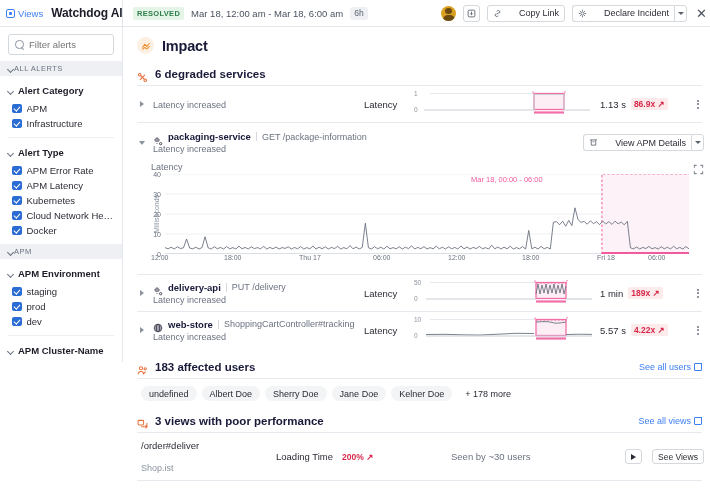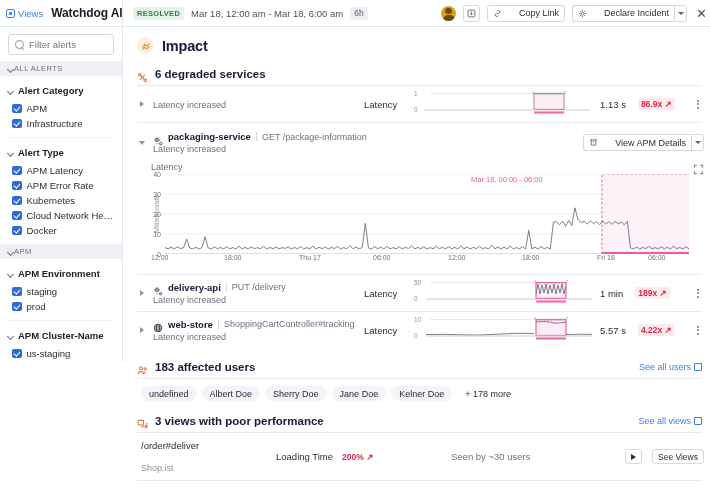--- a/index.html
+++ b/index.html
@@ -192,21 +192,21 @@
   .svc-name { font-size: 9.5px; font-weight: 700; color: #19193a; }
   .vsep { width: 1px; height: 9px; background: #d4d9de; }
   .svc-endpoint { font-size: 9px; color: #6b7280; white-space: nowrap; overflow: hidden; text-overflow: ellipsis; }
   .svc-sub { font-size: 9px; color: #6b7280; margin-top: 2px; }
   .metric-label { width: 44px; flex: 0 0 44px; font-size: 9.5px; color: #2b2b36; }
   .spark { width: 180px; flex: 0 0 180px; height: 26px; position: relative; }
   .spark svg { display: block; }
   .spark .ylab {
     position: absolute; left: 0; font-size: 6.5px; color: #8a939e;
   }
-  .val-wrap { width: 86px; flex: 0 0 86px; display: flex; align-items: center; gap: 12px; justify-content: flex-start; }
+  .val-wrap { width: 86px; flex: 0 0 86px; display: flex; align-items: center; gap: 5px; justify-content: flex-start; }
   .val-num { font-size: 9.5px; color: #2b2b36; white-space: nowrap; }
   .val-badge {
     background: #fdeaea; color: #d6294c; font-size: 8.5px; font-weight: 700;
     padding: 1px 3px; border-radius: 2px; white-space: nowrap;
   }
   .kebab { width: 12px; flex: 0 0 12px; display: flex; flex-direction: column; align-items: center; gap: 1.5px; }
   .kebab i { width: 2px; height: 2px; border-radius: 50%; background: #6b7280; display: block; }
 
   
   .expanded { padding: 0 12px 8px 14px; }
@@ -301,25 +301,25 @@
       </div>
 
       <div class="hr-soft"></div>
 
       <div class="sect-head">
         <span class="chev"></span>
         <span>Alert Type</span>
       </div>
       <div class="filter-row">
         <span class="cbx"></span>
+        <span class="filter-label">APM Error Rate</span>
+      </div>
+      <div class="filter-row">
+        <span class="cbx"></span>
         <span class="filter-label">APM Latency</span>
-      </div>
-      <div class="filter-row">
-        <span class="cbx"></span>
-        <span class="filter-label">APM Error Rate</span>
       </div>
       <div class="filter-row">
         <span class="cbx"></span>
         <span class="filter-label">Kubernetes</span>
       </div>
       <div class="filter-row">
         <span class="cbx"></span>
         <span class="filter-label">Cloud Network Health</span>
       </div>
       <div class="filter-row">
@@ -338,20 +338,24 @@
         <span class="chev"></span>
         <span>APM Environment</span>
       </div>
       <div class="filter-row">
         <span class="cbx"></span>
         <span class="filter-label">staging</span>
       </div>
       <div class="filter-row">
         <span class="cbx"></span>
         <span class="filter-label">prod</span>
+      </div>
+      <div class="filter-row">
+        <span class="cbx"></span>
+        <span class="filter-label">dev</span>
       </div>
 
       <div class="hr-soft"></div>
 
       <div class="sect-head">
         <span class="chev"></span>
         <span>APM Cluster-Name</span>
       </div>
       <div class="filter-row">
         <span class="cbx"></span>

